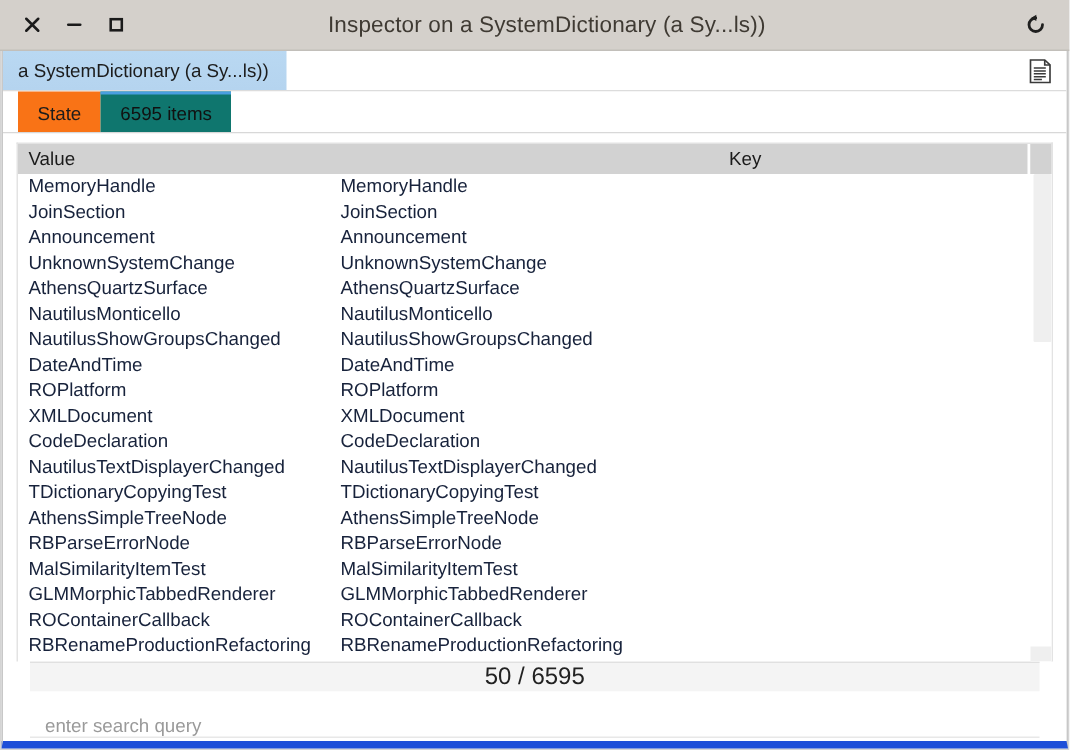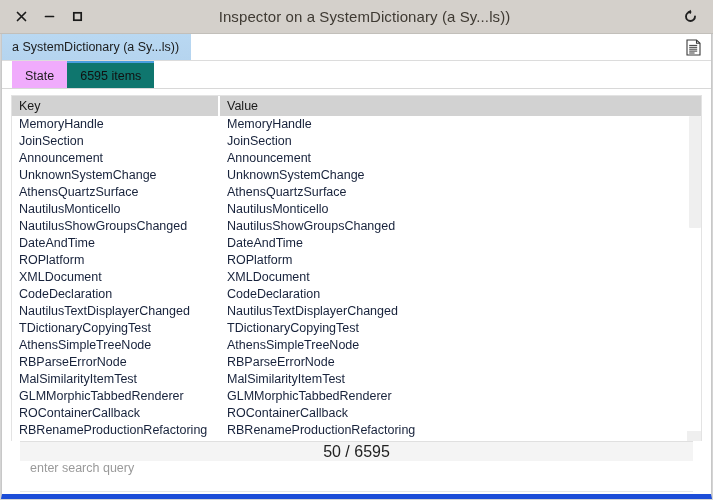--- a/index.html
+++ b/index.html
@@ -102,21 +102,21 @@
     display: flex; align-items: stretch;
     background: #ffffff;
     padding-left: 10px;
     border-bottom: 1px solid #d8d8d8;
   }
   .tab {
     display: flex; align-items: center;
     padding: 0 13px;
     font-size: 12.5px;
     color: #1c1c1c;
-    background: #f0abfc;
+    background: #f97316;
     border-top: 2px solid transparent;
     cursor: pointer;
     white-space: nowrap;
   }
   .tab.selected {
     background: #0f766e;
     border-top: 2px solid #4a9fe0;
     color: #111;
   }
 
@@ -209,21 +209,21 @@
     display: flex; align-items: center; justify-content: center;
     margin: 0 9px;
     font-size: 16px;
     color: #222;
   }
 
   
   .searchbar {
     flex: 0 0 30px;
     height: 30px;
-    display: flex; align-items: flex-start;
+    display: flex; align-items: flex-end;
     padding: 0 9px;
     background: #ffffff;
   }
   .search-input {
     width: 100%;
     border: none;
     outline: none;
     background: transparent;
     font-family: "Liberation Sans", sans-serif;
     font-size: 12.5px;
@@ -297,25 +297,25 @@
       </div>
       <div class="tab selected">
         <span>6595 items</span>
       </div>
     </div>
 
     <div class="table-wrap">
       <div class="table-inner">
 
         <div class="thead">
+          <div class="th col-value">
+            <span>Value</span>
+          </div>
           <div class="th col-key">
             <span>Key</span>
-          </div>
-          <div class="th col-value">
-            <span>Value</span>
           </div>
           <div class="th-gutter"></div>
         </div>
 
         <div class="tbody" id="tbody">
 
         <div class="row">
               <div class="cell col-key">MemoryHandle</div>
               <div class="cell col-value">MemoryHandle</div>
             </div>

